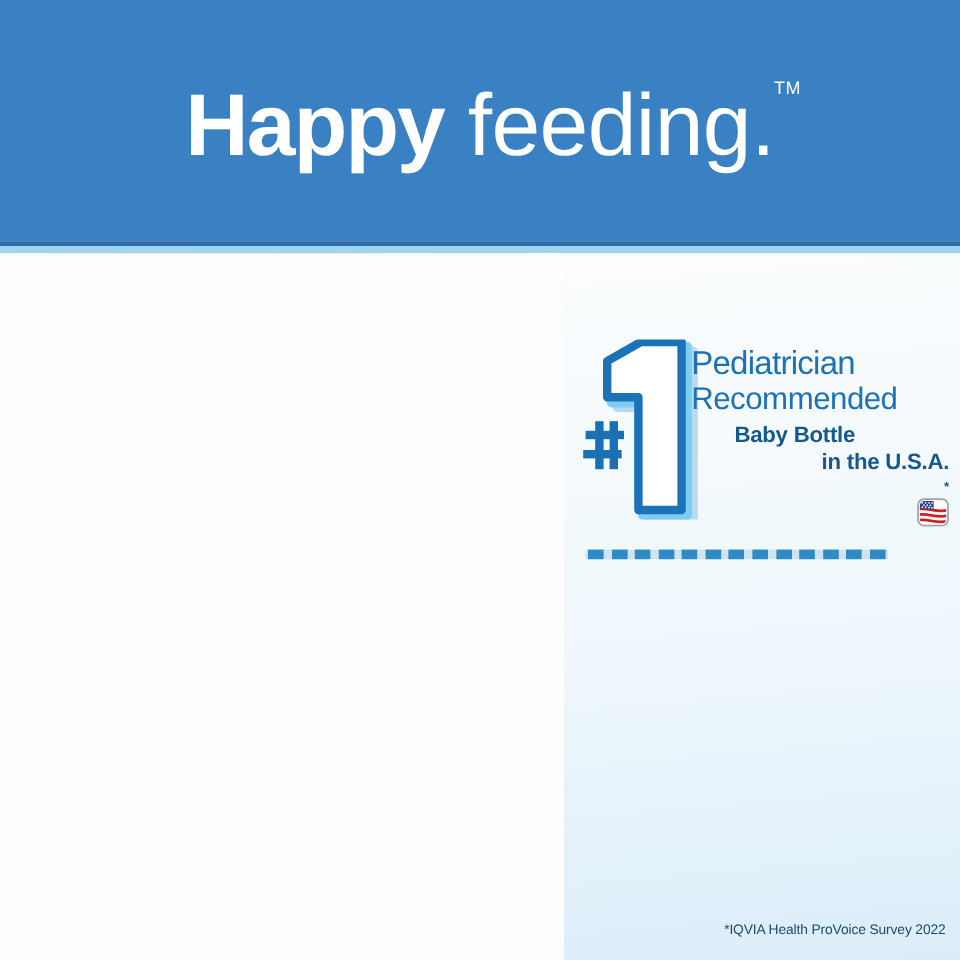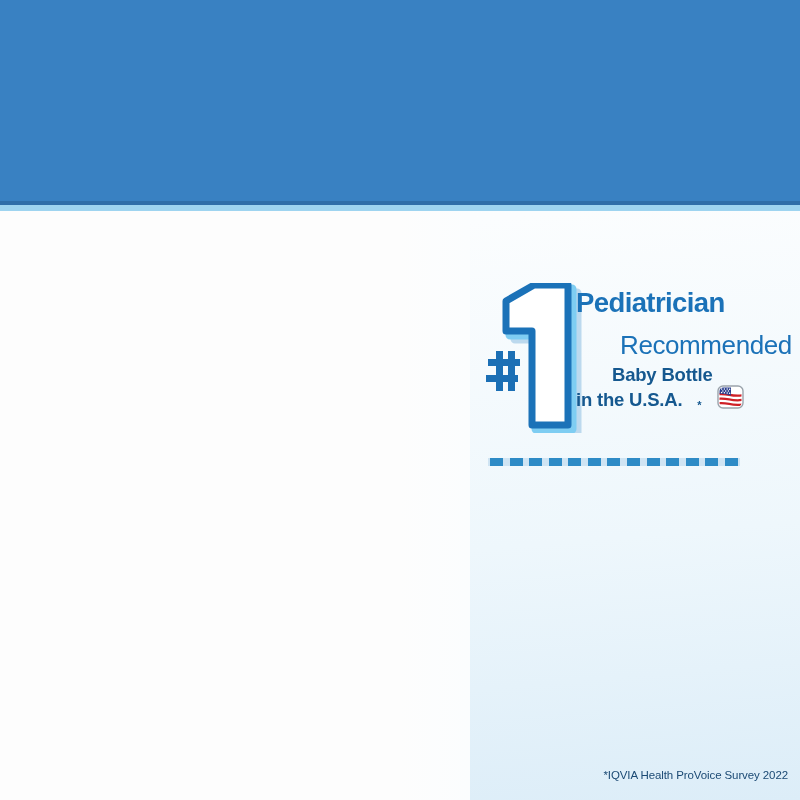--- a/index.html
+++ b/index.html
@@ -126,50 +126,50 @@
   .badge-text {
     position: absolute;
     left: 96px;
     top: 6px;
     width: 215px;
     line-height: 1;
   }
   .bt-line1 {
     display: block;
     font-size: 27.5px;
-    font-weight: 700;
+    font-weight: 400;
     color: #1b72b8;
     letter-spacing: -0.6px;
     line-height: 1.03;
   }
   .bt-line2 {
     display: block;
     font-size: 26px;
     font-weight: 400;
     color: #1b72b8;
     letter-spacing: -0.4px;
     line-height: 1.12;
-    margin-top: 14px;
-    padding-left: 44px;
+    margin-top: 1px;
   }
   .bt-line3 {
     display: block;
     font-size: 18.5px;
     font-weight: 700;
     color: #15588f;
     letter-spacing: -0.2px;
     line-height: 1.18;
     margin-top: 4px;
     margin-left: 36px;
   }
   .bt-line4wrap {
     display: flex;
     align-items: flex-end;
-    gap: 15px;
+    gap: 5px;
     margin-top: 1px;
+    flex-direction: column;
   }
   .bt-line4 {
     font-size: 18.5px;
     font-weight: 700;
     color: #15588f;
     letter-spacing: -0.2px;
     line-height: 1.18;
     white-space: nowrap;
   }
   .bt-star {
@@ -237,20 +237,25 @@
   }
 </style>
 </head>
 <body>
 
 <div class="ad">
 
   <div class="banner"></div>
   <div class="banner-rule"></div>
   <div class="banner-accent"></div>
+  <div class="banner-inner">
+    <div class="wordmark">
+      <span class="w-bold">Happy</span><span class="w-light"> feeding.</span><span class="w-tm">TM</span>
+    </div>
+  </div>
 
   <div class="photo">
     <div class="photo-mask"></div>
     <svg width="470" height="589" viewBox="0 0 470 589">
       <defs>
         <linearGradient id="bgGrad" x1="0" y1="0" x2="1" y2="0.4">
           <stop offset="0%" stop-color="#f2f6f9"></stop>
           <stop offset="60%" stop-color="#fcfdfe"></stop>
           <stop offset="100%" stop-color="#ffffff"></stop>
         </linearGradient>

